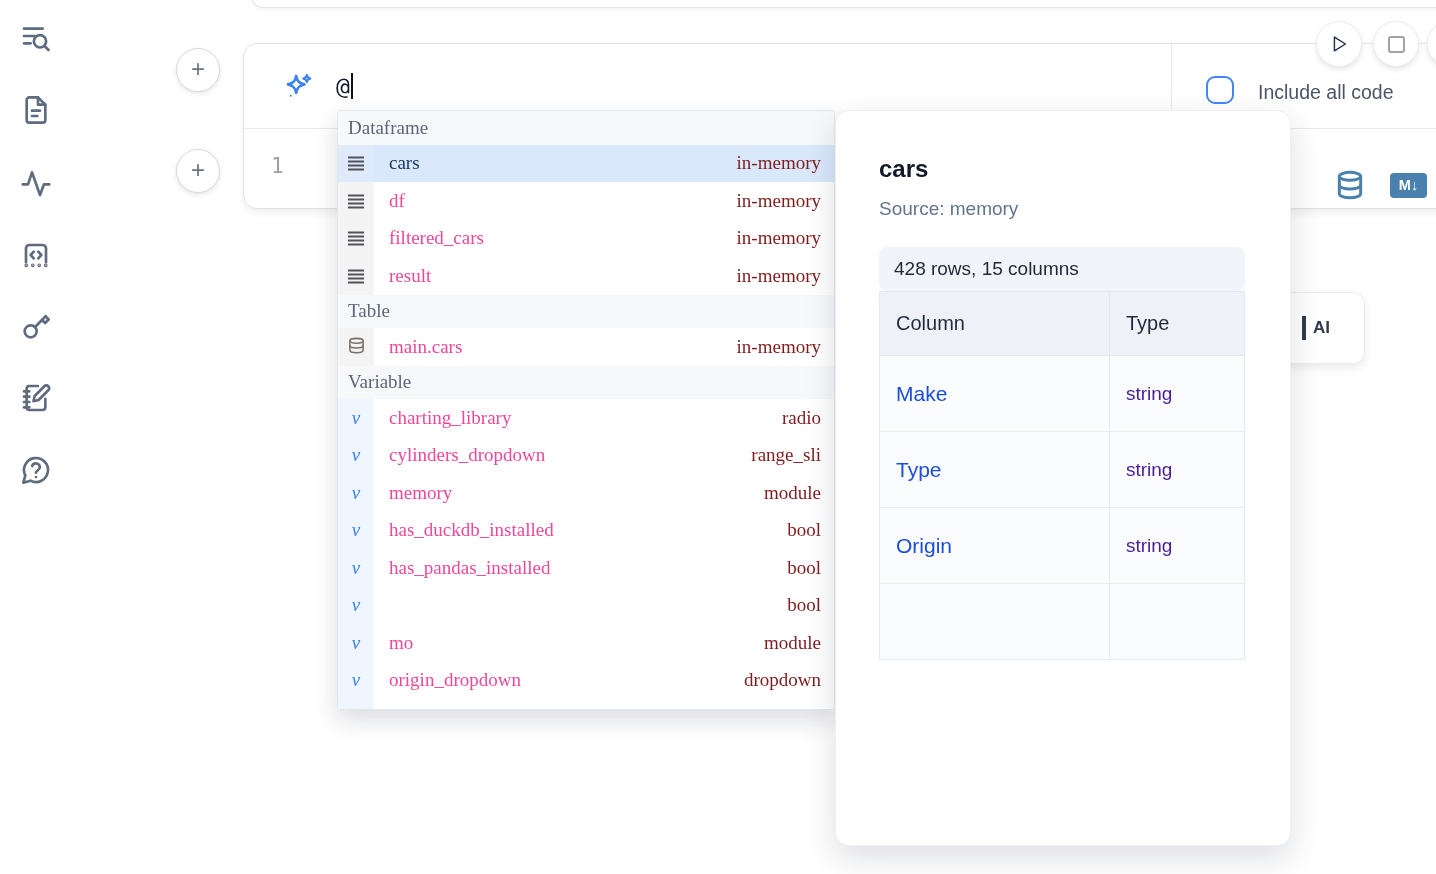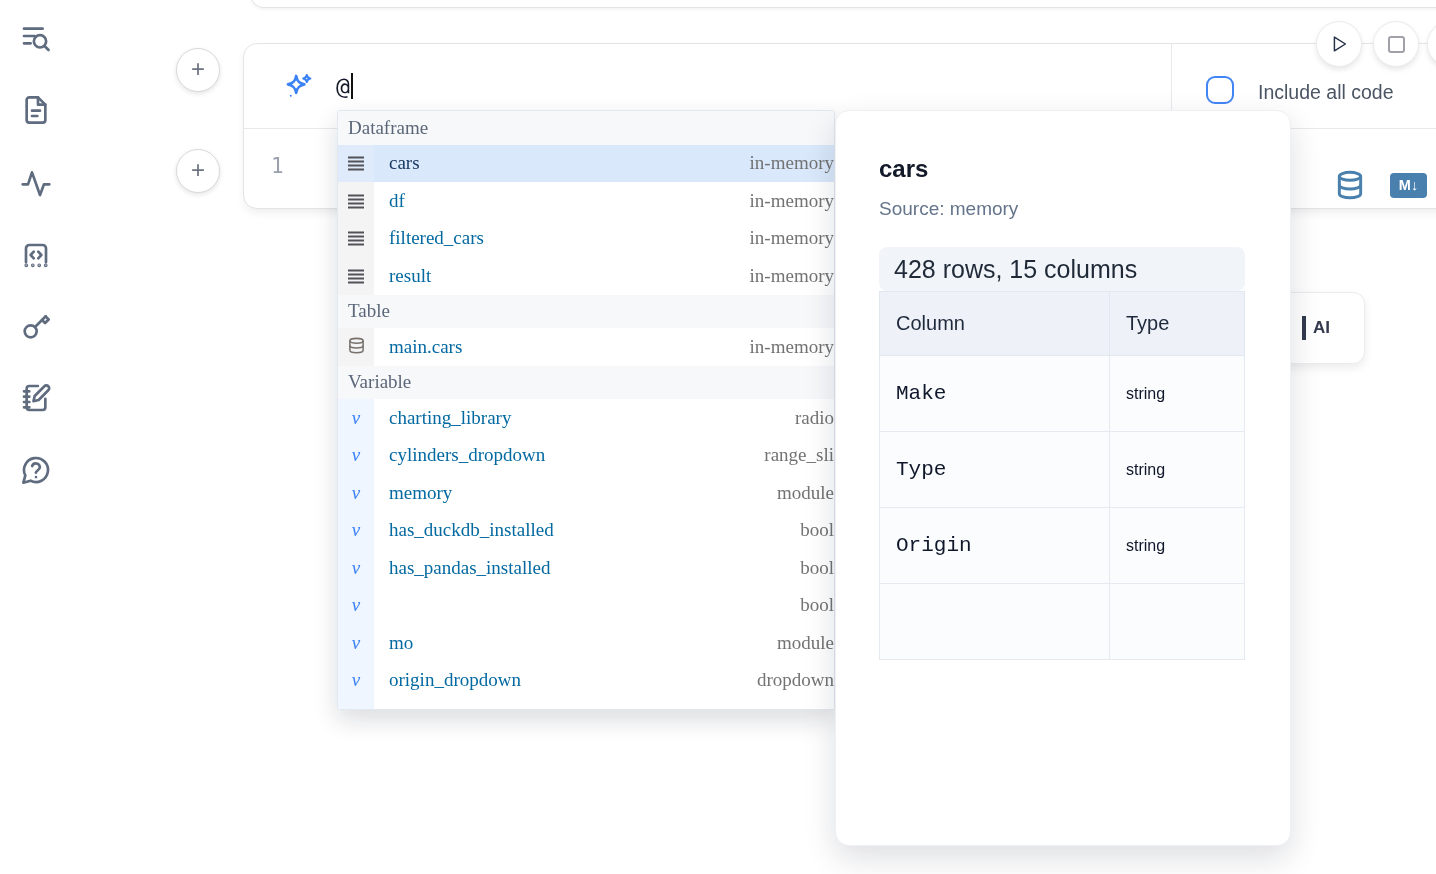--- a/index.html
+++ b/index.html
@@ -52,22 +52,22 @@
   .dropdown { position:absolute; left:337px; top:110px; width:498px; height:600px; background:#fff;
               border:1px solid #e2e8f0; border-radius:3px; overflow:hidden; z-index:6;
               box-shadow:0 10px 24px rgba(15,23,42,.15);
               font-family:Liberation Serif, serif; font-size:19px; }
   .ac-header { height:33.5px; background:#f7f8fa; color:#5b6779; display:flex; align-items:center;
                padding-left:10px; }
   .ac-row { height:37.5px; display:flex; align-items:center; background:#fff; cursor:pointer; }
   .ac-gutter { width:36px; height:100%; display:flex; align-items:center; justify-content:center; flex:none; }
   .ac-row.kind-dataframe .ac-gutter, .ac-row.kind-table .ac-gutter { background:#f4f4f5; }
   .ac-row.kind-variable .ac-gutter { background:#eff6ff; }
-  .ac-label { margin-left:15px; color:#0369a1; white-space:nowrap; }
-  .ac-detail { margin-left:auto; color:#737373; white-space:nowrap; }
+  .ac-label { margin-left:15px; color:#ec4899; white-space:nowrap; }
+  .ac-detail { margin-left:auto; margin-right:13px; color:#7f1d1d; white-space:nowrap; }
   .ac-row.selected { background:#d9e8fb; }
   .ac-row.selected .ac-gutter { background:#dfeafa; }
   .ac-row.selected .ac-label { color:#16355f; }
   .ac-lines svg { width:18px; height:16px; stroke:#52525b; stroke-width:2; }
   .ac-db svg { width:17px; height:19px; stroke:#78716c; fill:none; stroke-width:1.6; }
   .ac-var { font-style:italic; color:#3b82f6; font-size:19px; }
 
   
   .ai-card { position:absolute; left:1160px; top:292px; width:205px; height:72px; background:#fff;
              border:1px solid #ececf0; border-radius:12px; box-shadow:0 4px 10px rgba(0,0,0,.08);
@@ -76,28 +76,28 @@
   .ai-card .frag { width:4px; height:24px; background:#333a4d; margin-right:7px; }
   .ai-card .lbl { font-size:17px; font-weight:bold; color:#333a4d; }
 
   
   .panel { position:absolute; left:835px; top:110px; width:456px; height:736px; background:#fff;
            border:1px solid #eef0f3; border-radius:14px; z-index:10;
            box-shadow:0 12px 32px rgba(15,23,42,.14); padding:44px 45px 0 43px; }
   .panel-title { font-size:24px; font-weight:bold; color:#111827; }
   .panel-source { margin-top:15px; font-size:19px; color:#64748b; }
   .panel-pill { margin-top:27px; height:44px; background:#f1f4f9; border-radius:8px;
-                font-size:25px; color:#1f2937; line-height:44px; padding-left:15px; }
+                font-size:19px; color:#1f2937; line-height:44px; padding-left:15px; }
   .schema-wrap { height:463px; overflow:hidden; }
   table.schema { width:100%; border-collapse:collapse; }
   table.schema th { background:#eef2f8; height:64px; font-size:20px; font-weight:normal;
                     color:#1e293b; text-align:left; padding-left:16px; border:1px solid #e2e8f0; }
   table.schema td { height:76px; background:#fbfcfe; border:1px solid #e5eaf0; padding-left:16px; }
-  td.col-name { font-family:Liberation Mono, monospace; font-size:21px; color:#0f172a; width:63%; }
-  td.col-type { font-size:16px; color:#0f172a; }
+  td.col-name { font-family:Liberation Sans, sans-serif; font-size:21px; color:#1d4ed8; width:63%; }
+  td.col-type { font-size:19px; color:#4c1d95; }
 </style>
 </head>
 <body>
 
 <div class="side-icon" style="top:22px">
   <svg viewBox="0 0 24 24">
       <path d="M3 5h14M3 10.5h8M3 16h5"></path>
       <circle cx="15" cy="14.5" r="4.6"></circle>
       <path d="M18.4 18l3 3"></path>
     </svg>

